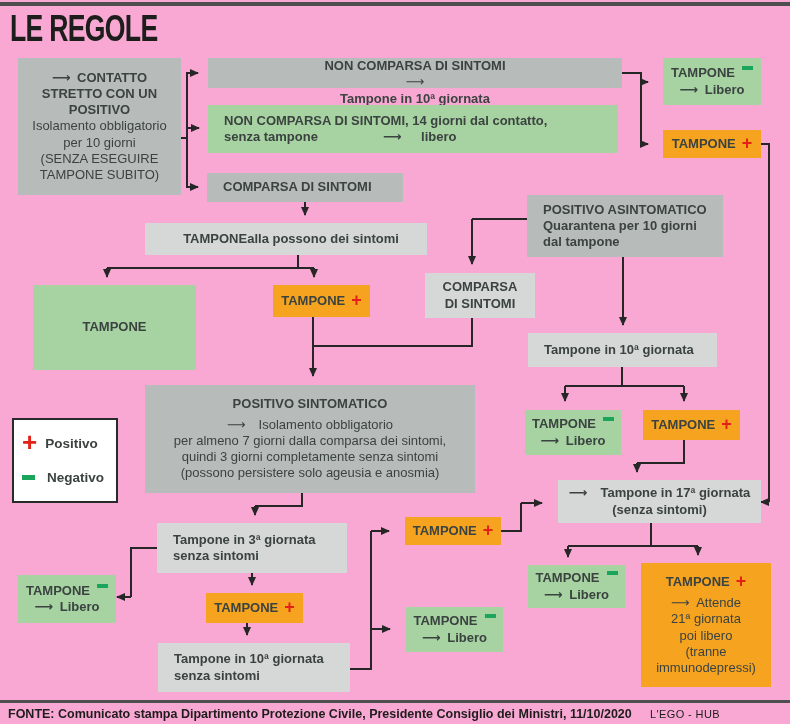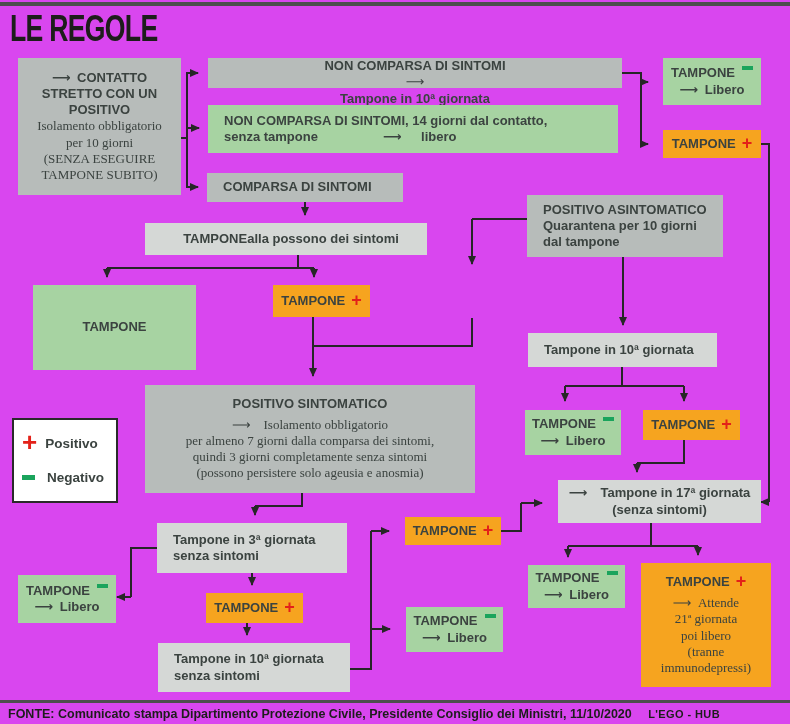--- a/index.html
+++ b/index.html
@@ -1,55 +1,55 @@
 <!DOCTYPE html>
 <html><head>
 <meta charset="utf-8">
 <style>
   html,body{margin:0;padding:0;background:#fff;}
   #canvas{
-    position:relative;width:790px;height:724px;background:#d946ef;overflow:hidden;
+    position:relative;width:790px;height:724px;background:#f9a8d4;overflow:hidden;
     font-family:"Liberation Sans","DejaVu Sans",sans-serif;color:#3b4340;
   }
   .rule{position:absolute;left:0;width:790px;height:4px;background:#4e4e4e;}
   #title{
     position:absolute;left:10px;top:8px;font-size:37px;font-weight:800;color:#1d1d1b;
     letter-spacing:-1px;transform:scaleX(.72);transform-origin:left top;white-space:nowrap;
   }
   svg.wires{position:absolute;left:0;top:0;z-index:1;}
   .box{
     position:absolute;box-sizing:border-box;z-index:2;display:flex;flex-direction:column;
     justify-content:center;font-size:13px;line-height:1.25;
   }
   .dark{background:#b7bcba;}
   .light{background:#d5d8d6;}
   .green{background:#a7d3a2;}
   .orange{background:#f6a41f;}
   .c{align-items:center;text-align:center;margin-left:8px;}
   .l{align-items:flex-start;text-align:left;padding-left:16px;padding-right:6px;}
   .multi{white-space:pre-line;}
   .b{font-weight:bold;}
-  .body{font-weight:normal;font-family:Liberation Serif, serif;}
+  .body{font-weight:normal;}
   .row{display:flex;align-items:center;justify-content:center;}
   .pos{color:#e32119;font-weight:bold;font-size:18px;line-height:0;margin-left:6px;position:relative;top:-1px;}
   .neg{display:inline-block;width:11px;height:4px;background:#1aa45c;margin-left:7px;position:relative;top:-5px;}
   .spread{flex-direction:column;justify-content:space-between;align-items:center;padding:0 16px;}
   #legend{
     position:absolute;left:12px;top:418px;width:106px;height:85px;z-index:2;background:#fff;
     border:2px solid #2a2a2a;box-sizing:border-box;display:flex;flex-direction:column;justify-content:space-around;padding:6px 8px;
   }
   .lrow{display:flex;align-items:center;gap:8px;font-weight:bold;font-size:13.5px;}
   .lplus{color:#e32119;font-weight:bold;font-size:26px;line-height:0;position:relative;top:-1px;}
   .lneg{display:inline-block;width:13px;height:5px;background:#1aa45c;margin-right:4px;}
   #footer{
     position:absolute;left:0;top:703px;width:728px;display:flex;justify-content:space-between;
     align-items:center;padding:4px 8px 0 8px;box-sizing:border-box;
   }
   #source{font-size:12.5px;font-weight:600;color:#1d1d1b;}
-  #credit{font-size:11px;font-weight:bold;color:#1d1d1b;letter-spacing:.4px;}
+  #credit{font-size:11px;font-weight:normal;color:#1d1d1b;letter-spacing:.4px;}
 </style>
 </head>
 <body>
 
 <div id="canvas">
 
   <div class="rule" style="top:2px"></div>
   <div id="title">LE REGOLE</div>
 
   <svg class="wires" width="790" height="724" viewBox="0 0 790 724">
@@ -175,20 +175,24 @@
     <div class="b">TAMPONE</div>
   </div>
 
   <div class="box orange c" style="left:265px;top:285px;width:97px;height:32px">
     <div class="row">
         <span class="b">TAMPONE</span>
         <span class="pos">+</span>
       </div>
   </div>
 
+  <div class="box light c" style="left:417px;top:273px;width:110px;height:45px">
+    <div class="b multi">COMPARSA
+DI SINTOMI</div>
+  </div>
 
   <div class="box light l" style="left:528px;top:333px;width:189px;height:34px">
     <div class="b">Tampone in 10ª giornata</div>
   </div>
 
   <div class="box green c" style="left:517px;top:410px;width:96px;height:45px">
     <div class="row">
         <span class="b">TAMPONE</span>
         <span class="neg"></span>
       </div>

